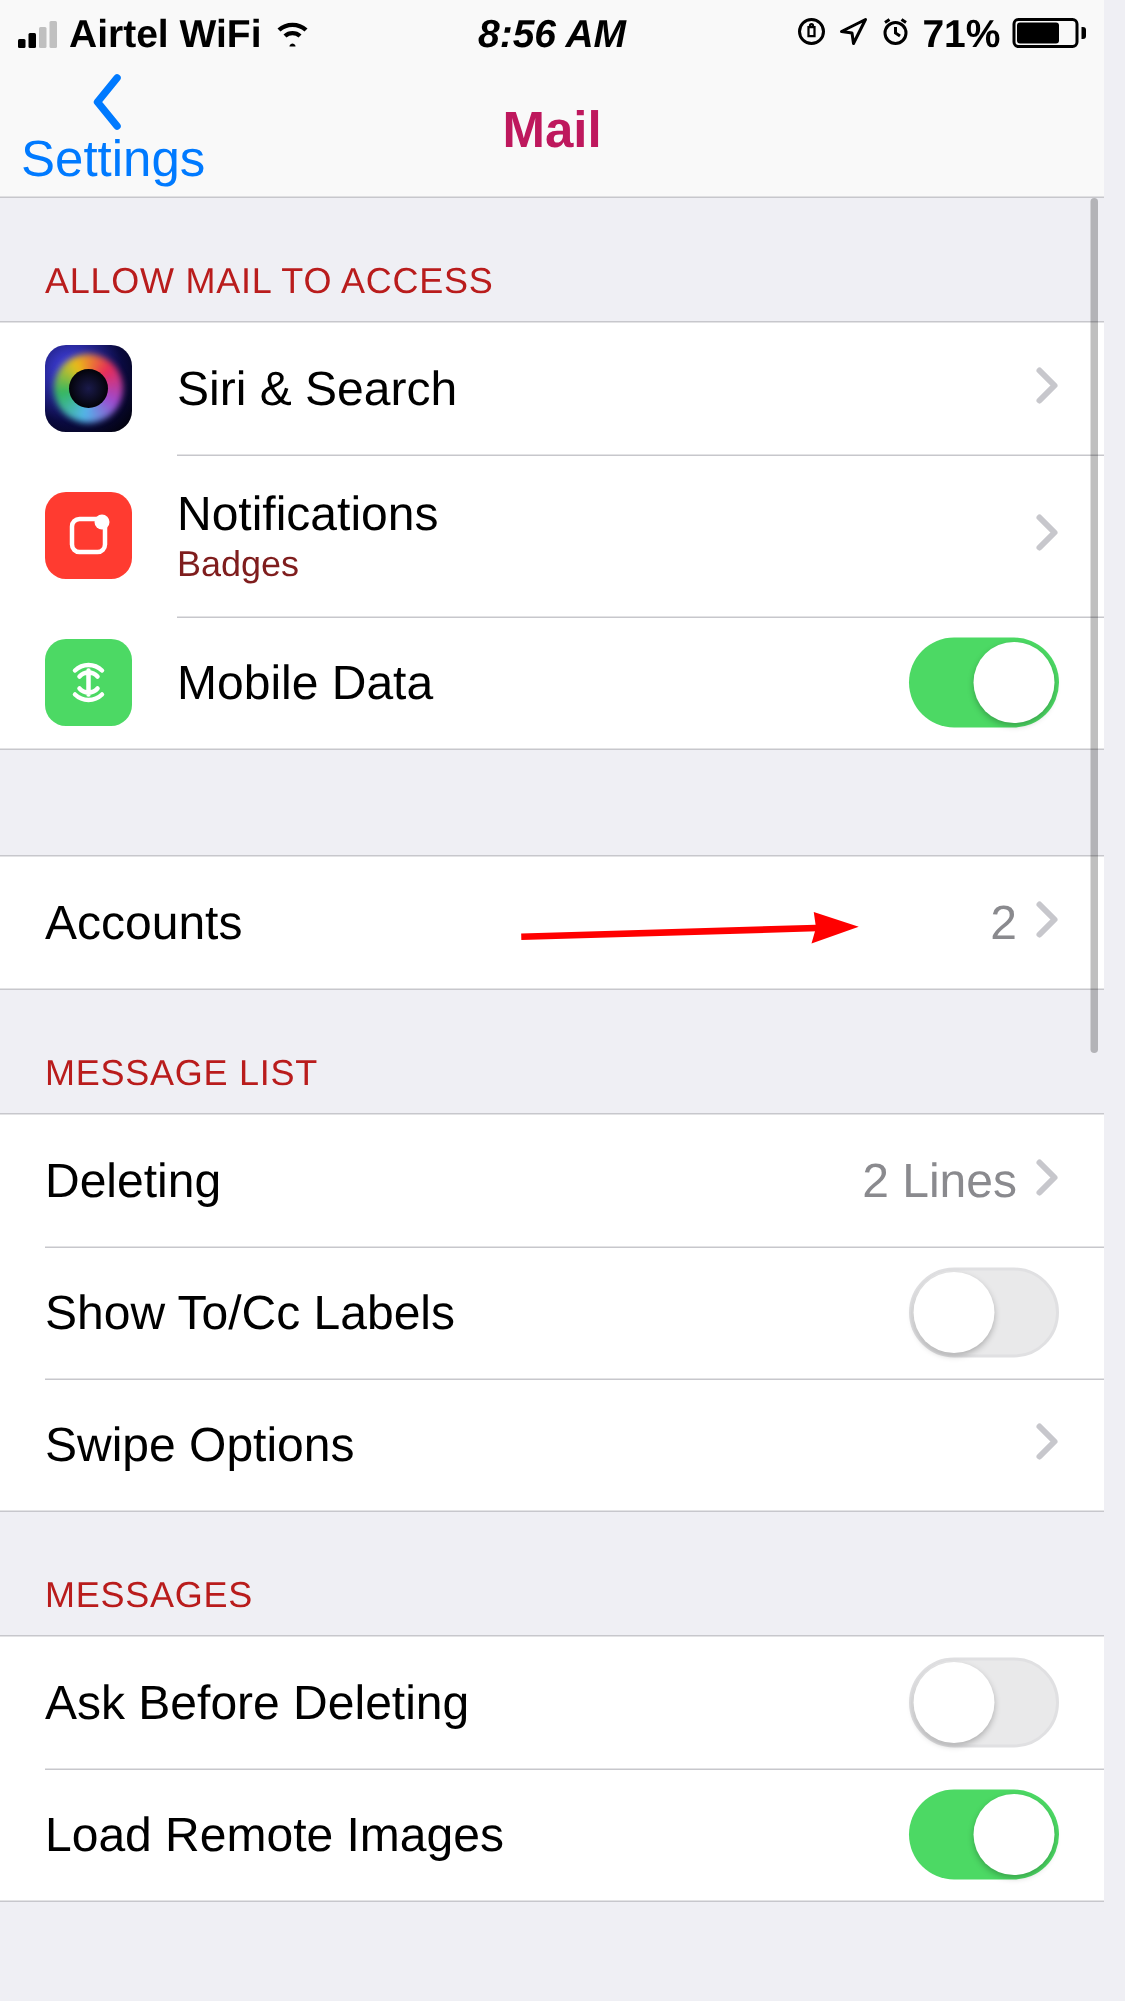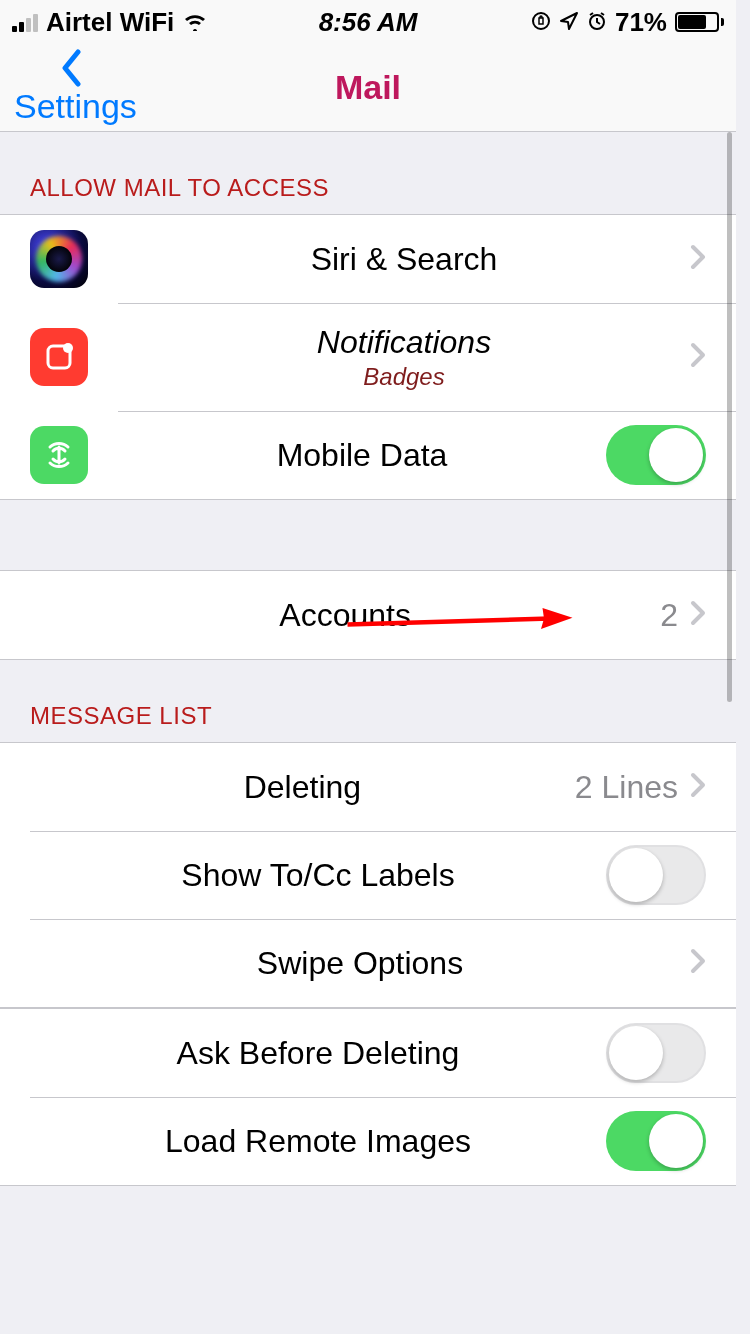--- a/index.html
+++ b/index.html
@@ -18,21 +18,21 @@
   .nav-title { position: absolute; left: 50%; transform: translateX(-50%); font-size: 34px; font-weight: 700; color: #be185d; }
 
   
   .content { position: absolute; top: 132px; bottom: 0; left: 0; right: 0; overflow-y: auto; }
   .scroll-indicator { position: absolute; right: 4px; top: 132px; width: 5px; height: 570px; background: rgba(0,0,0,0.25); border-radius: 3px; }
 
   
   .section-header { font-size: 24px; color: #b91c1c; letter-spacing: 0.5px; padding: 42px 30px 12px 30px; text-transform: uppercase; }
 
   
-  .group { background: #fff; border-top: 1px solid #c7c7cc; border-bottom: 1px solid #c7c7cc; text-align: center; }
+  .group { background: #fff; border-top: 1px solid #c7c7cc; border-bottom: 1px solid #c7c7cc; }
   .cell { display: flex; align-items: center; min-height: 88px; padding: 0 30px 0 30px; position: relative; }
   .cell + .cell::before {
     content: ""; position: absolute; left: 30px; right: 0; top: 0; height: 1px; background: #c7c7cc;
   }
   .cell.indent + .cell.indent::before,
   .cell.indent::before { left: 118px; }
   .cell.indent { padding-left: 30px; }
   .cell .icon-wrap { width: 58px; height: 58px; border-radius: 14px; display: flex; align-items: center; justify-content: center; margin-right: 30px; flex-shrink: 0; }
   .cell .label-wrap { flex: 1; display: flex; flex-direction: column; justify-content: center; }
   .cell-title { font-size: 32px; color: #000; }
@@ -142,21 +142,21 @@
           <div class="siri-swirl"></div>
             <div class="siri-center"></div>
         </div>
         <div class="label-wrap">
             <div class="cell-title">Siri &amp; Search</div>
           </div>
         <span class="chevron"><svg width="16" height="26" viewBox="0 0 16 26">
               <path d="M3 3 L13 13 L3 23" fill="none" stroke="#c7c7cc" stroke-width="4" stroke-linecap="round" stroke-linejoin="round"></path>
             </svg></span>
       </div>
-      <div class="cell indent" style="min-height:108px;font-style:italic;">
+      <div class="cell indent" style="min-height:108px;">
         <div class="icon-wrap notif-bg">
           <svg width="36" height="36" viewBox="0 0 36 36">
               <rect x="7" y="7" width="22" height="22" rx="5" fill="none" stroke="#fff" stroke-width="3"></rect>
               <circle cx="27" cy="9" r="5" fill="#fff"></circle>
             </svg>
         </div>
         <div class="label-wrap">
           <div class="cell-title">Notifications</div>
           <div class="cell-sub">Badges</div>
         </div>
@@ -214,20 +214,21 @@
       <div class="cell">
         <div class="label-wrap">
             <div class="cell-title">Swipe Options</div>
           </div>
         <span class="chevron"><svg width="16" height="26" viewBox="0 0 16 26">
               <path d="M3 3 L13 13 L3 23" fill="none" stroke="#c7c7cc" stroke-width="4" stroke-linecap="round" stroke-linejoin="round"></path>
             </svg></span>
       </div>
     </div>
 
+    <div class="section-header">MESSAGES</div>
     <div class="group">
       <div class="cell">
         <div class="label-wrap">
             <div class="cell-title">Ask Before Deleting</div>
           </div>
         <div class="toggle off">
             <div class="knob"></div>
           </div>
       </div>
       <div class="cell">

